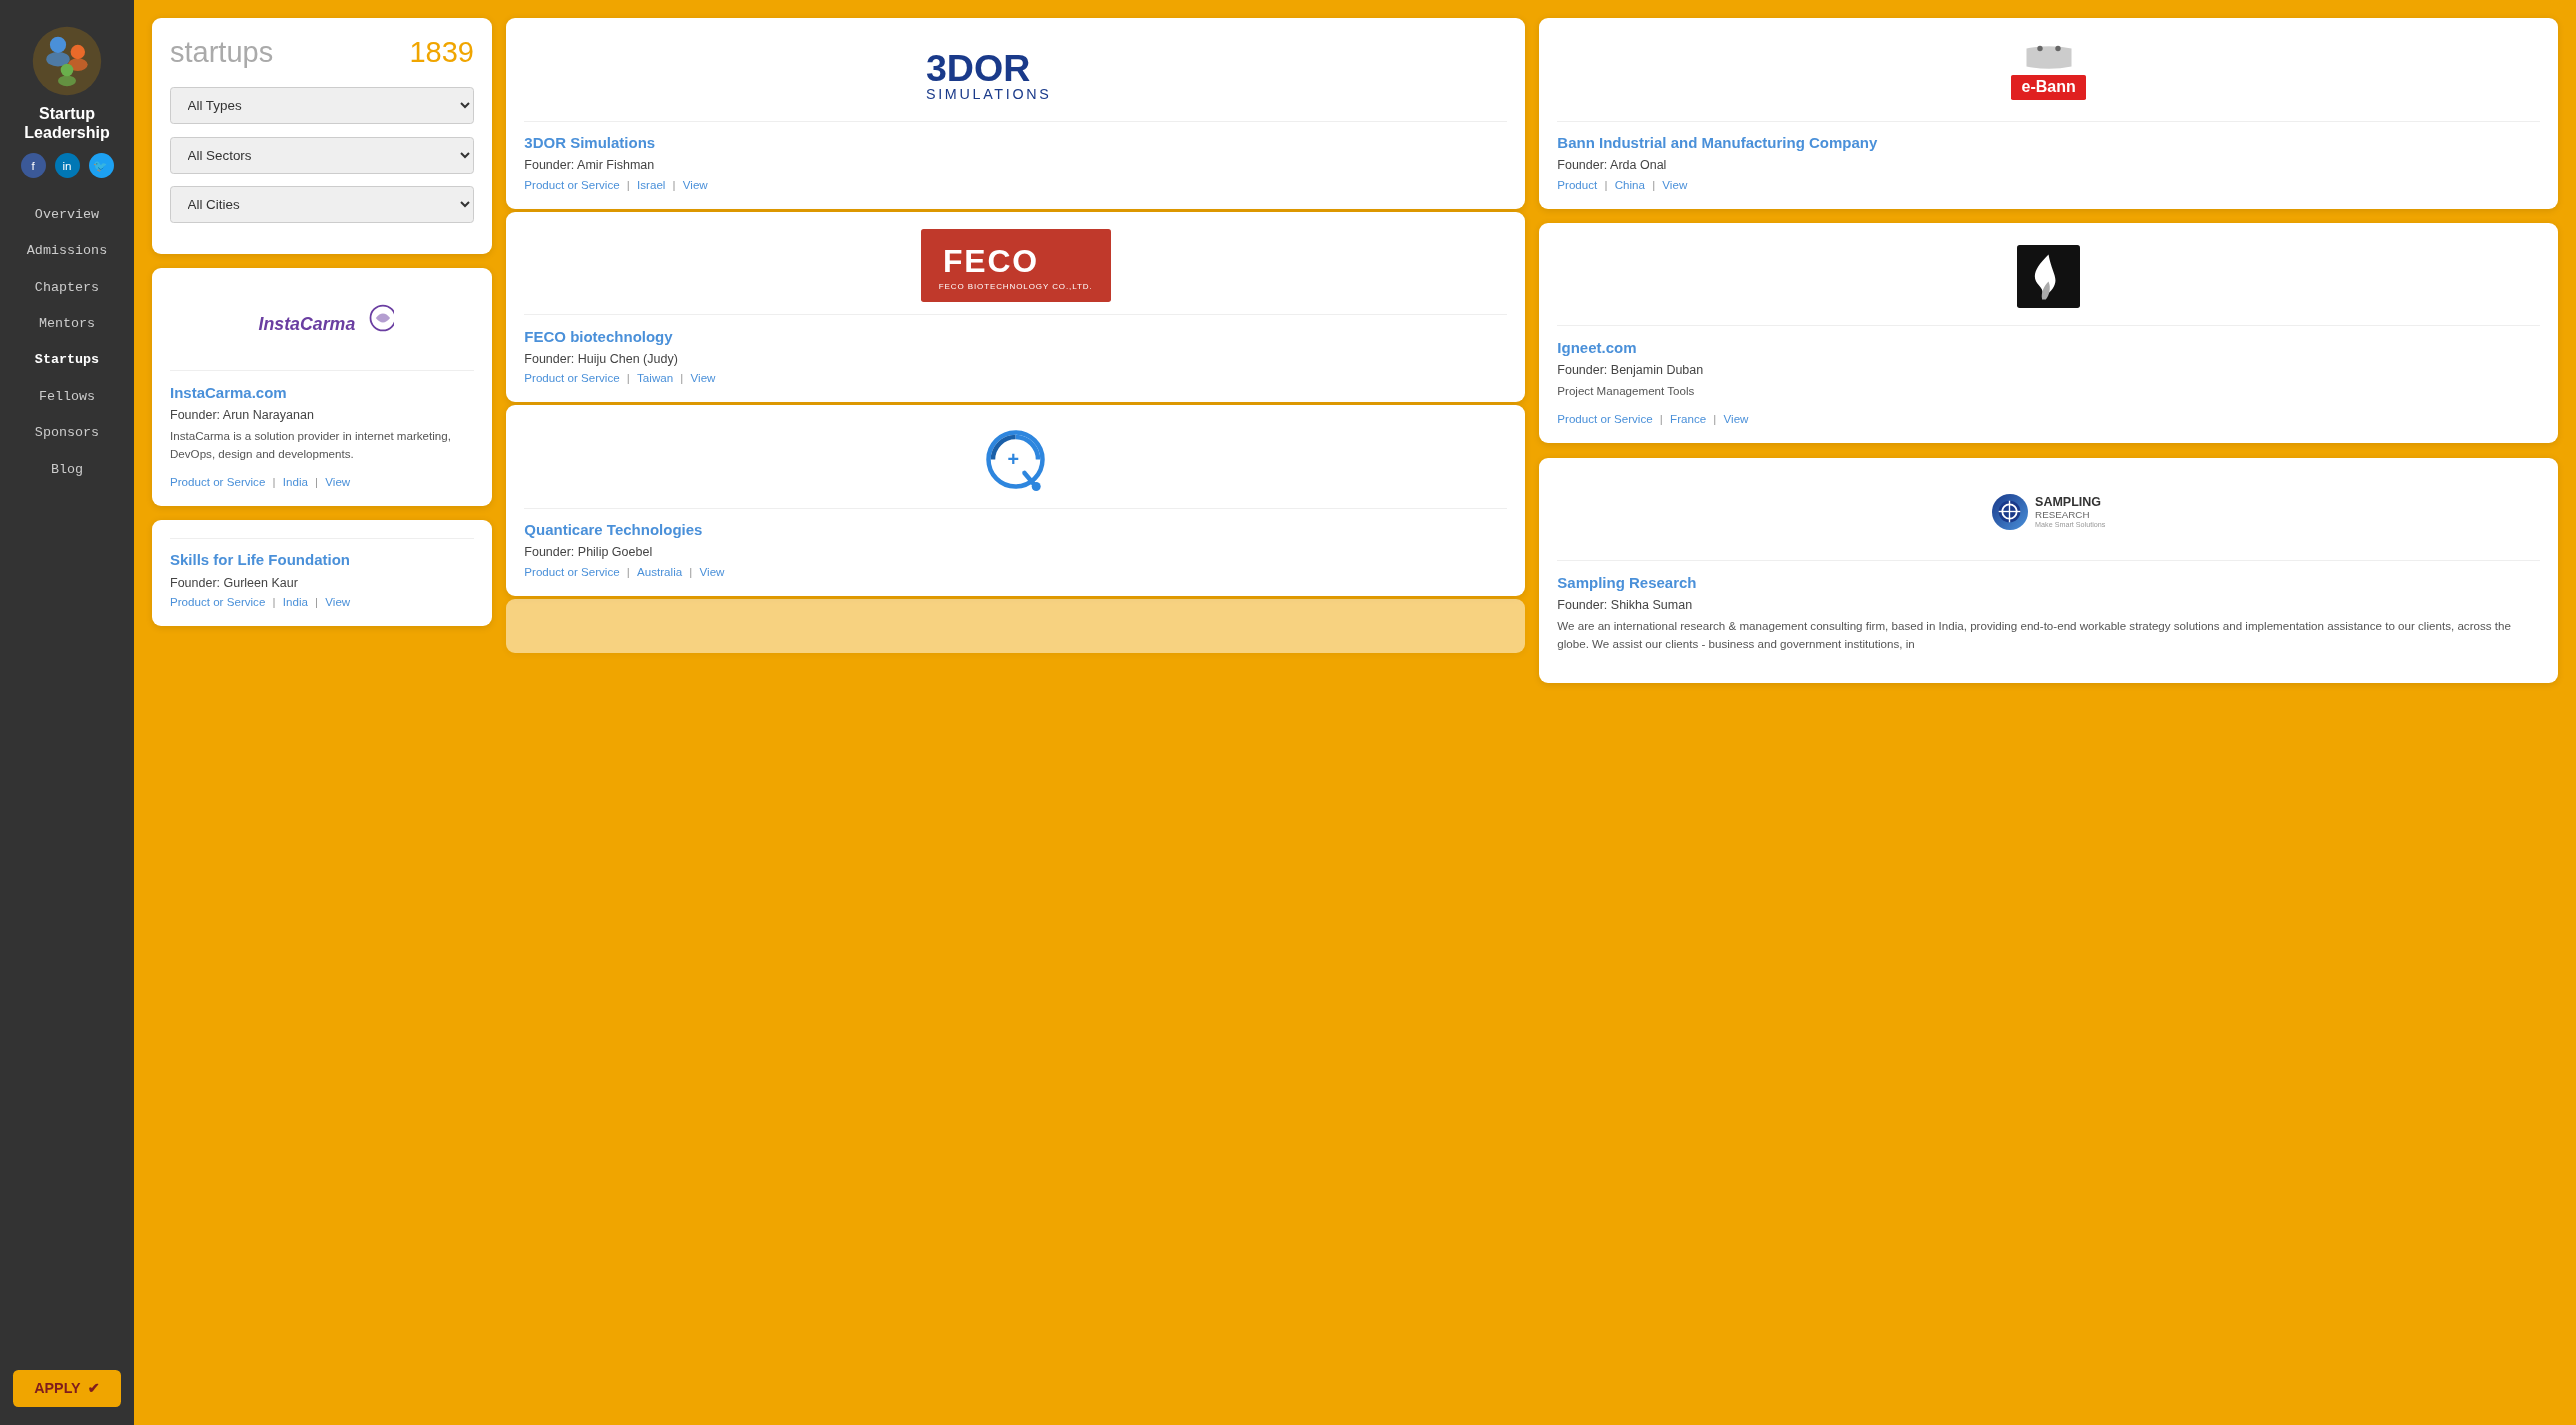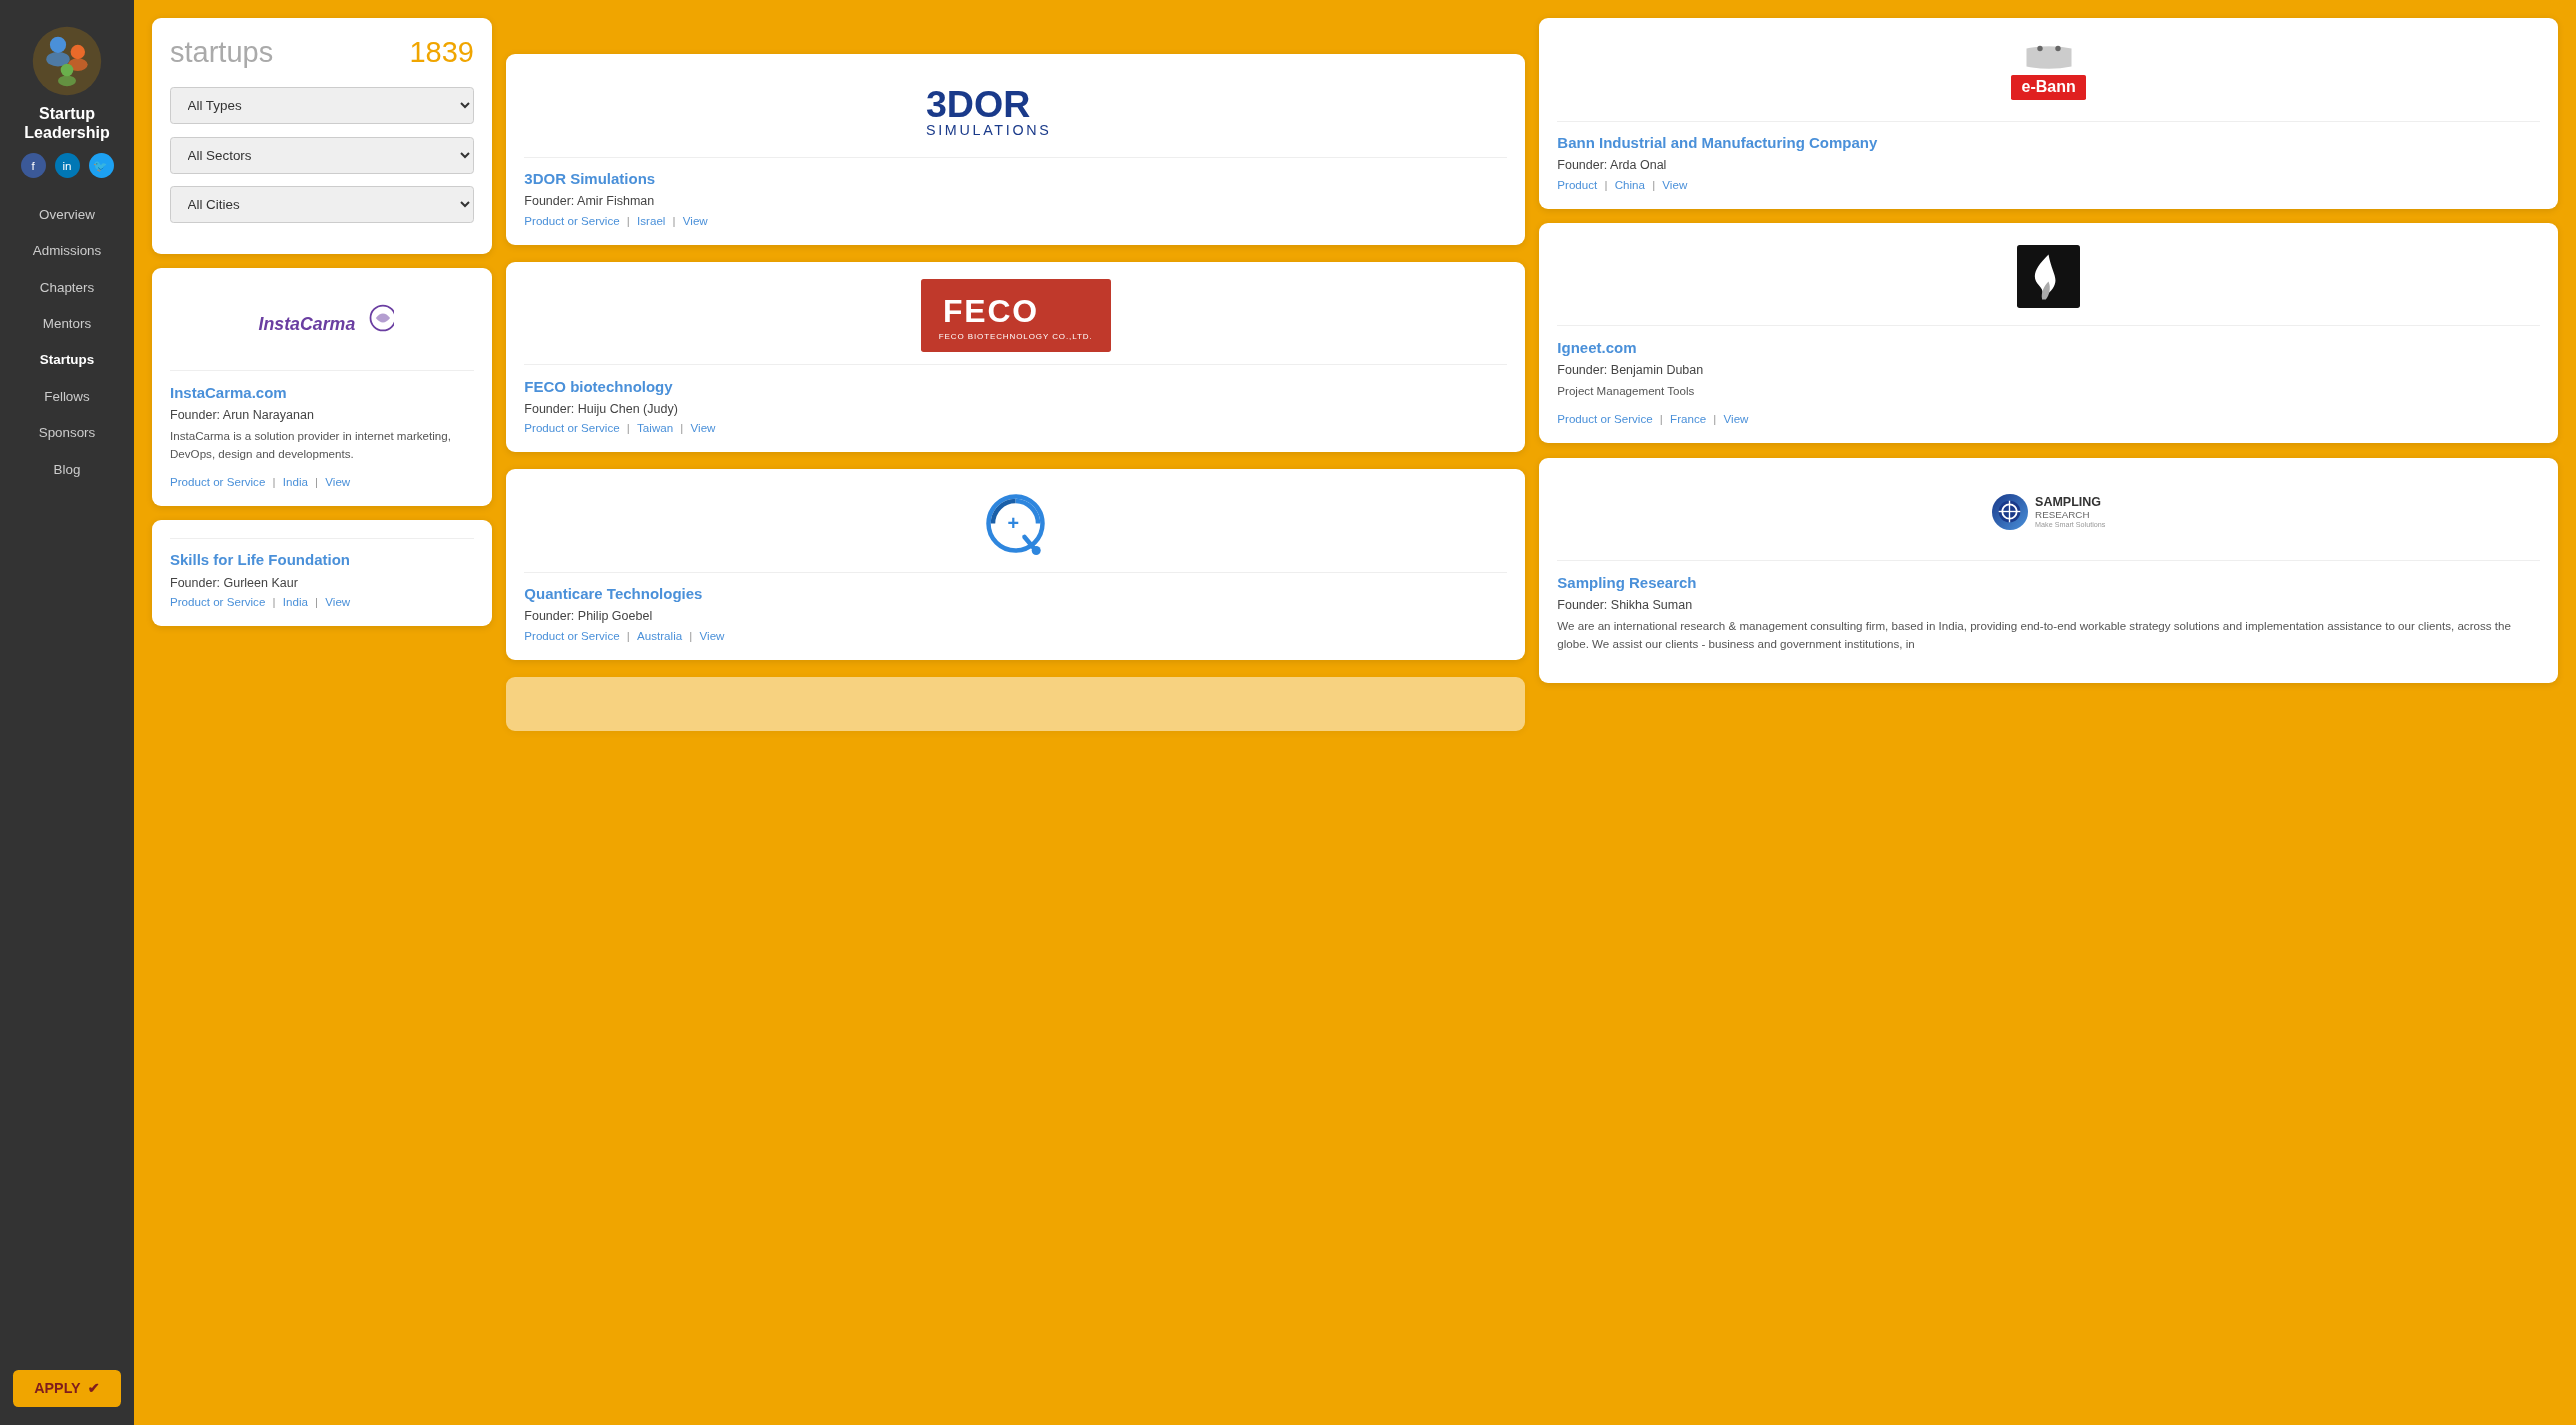--- a/index.html
+++ b/index.html
@@ -49,20 +49,21 @@
       text-decoration: none;
     }
     .social-icon.fb { background: #3b5998; }
     .social-icon.li { background: #0077b5; }
     .social-icon.tw { background: #1da1f2; }
     .sidebar-nav {
       display: flex;
       flex-direction: column;
       width: 100%;
       flex: 1;
+      font-family: Liberation Mono, monospace;
     }
     .sidebar-nav-item {
       color: #ccc;
       text-align: center;
       padding: 10.7px 0;
       font-size: 13.4px;
       cursor: pointer;
       text-decoration: none;
       display: block;
     }
@@ -206,21 +207,21 @@
       color: #cc3300;
       font-size: 9.8px;
       font-weight: bold;
       text-align: center;
       line-height: 1.2;
       border: 2.7px solid #555;
     }
 
     
     .col1-cards { grid-column: 1; display: flex; flex-direction: column; gap: 14.3px; }
-    .col2-cards { grid-column: 2; display: flex; flex-direction: column; gap: 17px; margin-top: 36px; }
+    .col2-cards { grid-column: 2; display: flex; flex-direction: column; gap: 3px; }
     .col3-cards { grid-column: 3; display: flex; flex-direction: column; gap: 14.3px; }
 
     .full-grid {
       display: grid;
       grid-template-columns: 340px 1fr 1fr;
       gap: 14.3px;
       padding: 18px;
       background: #f0a500;
       flex: 1;
       overflow-y: auto;

